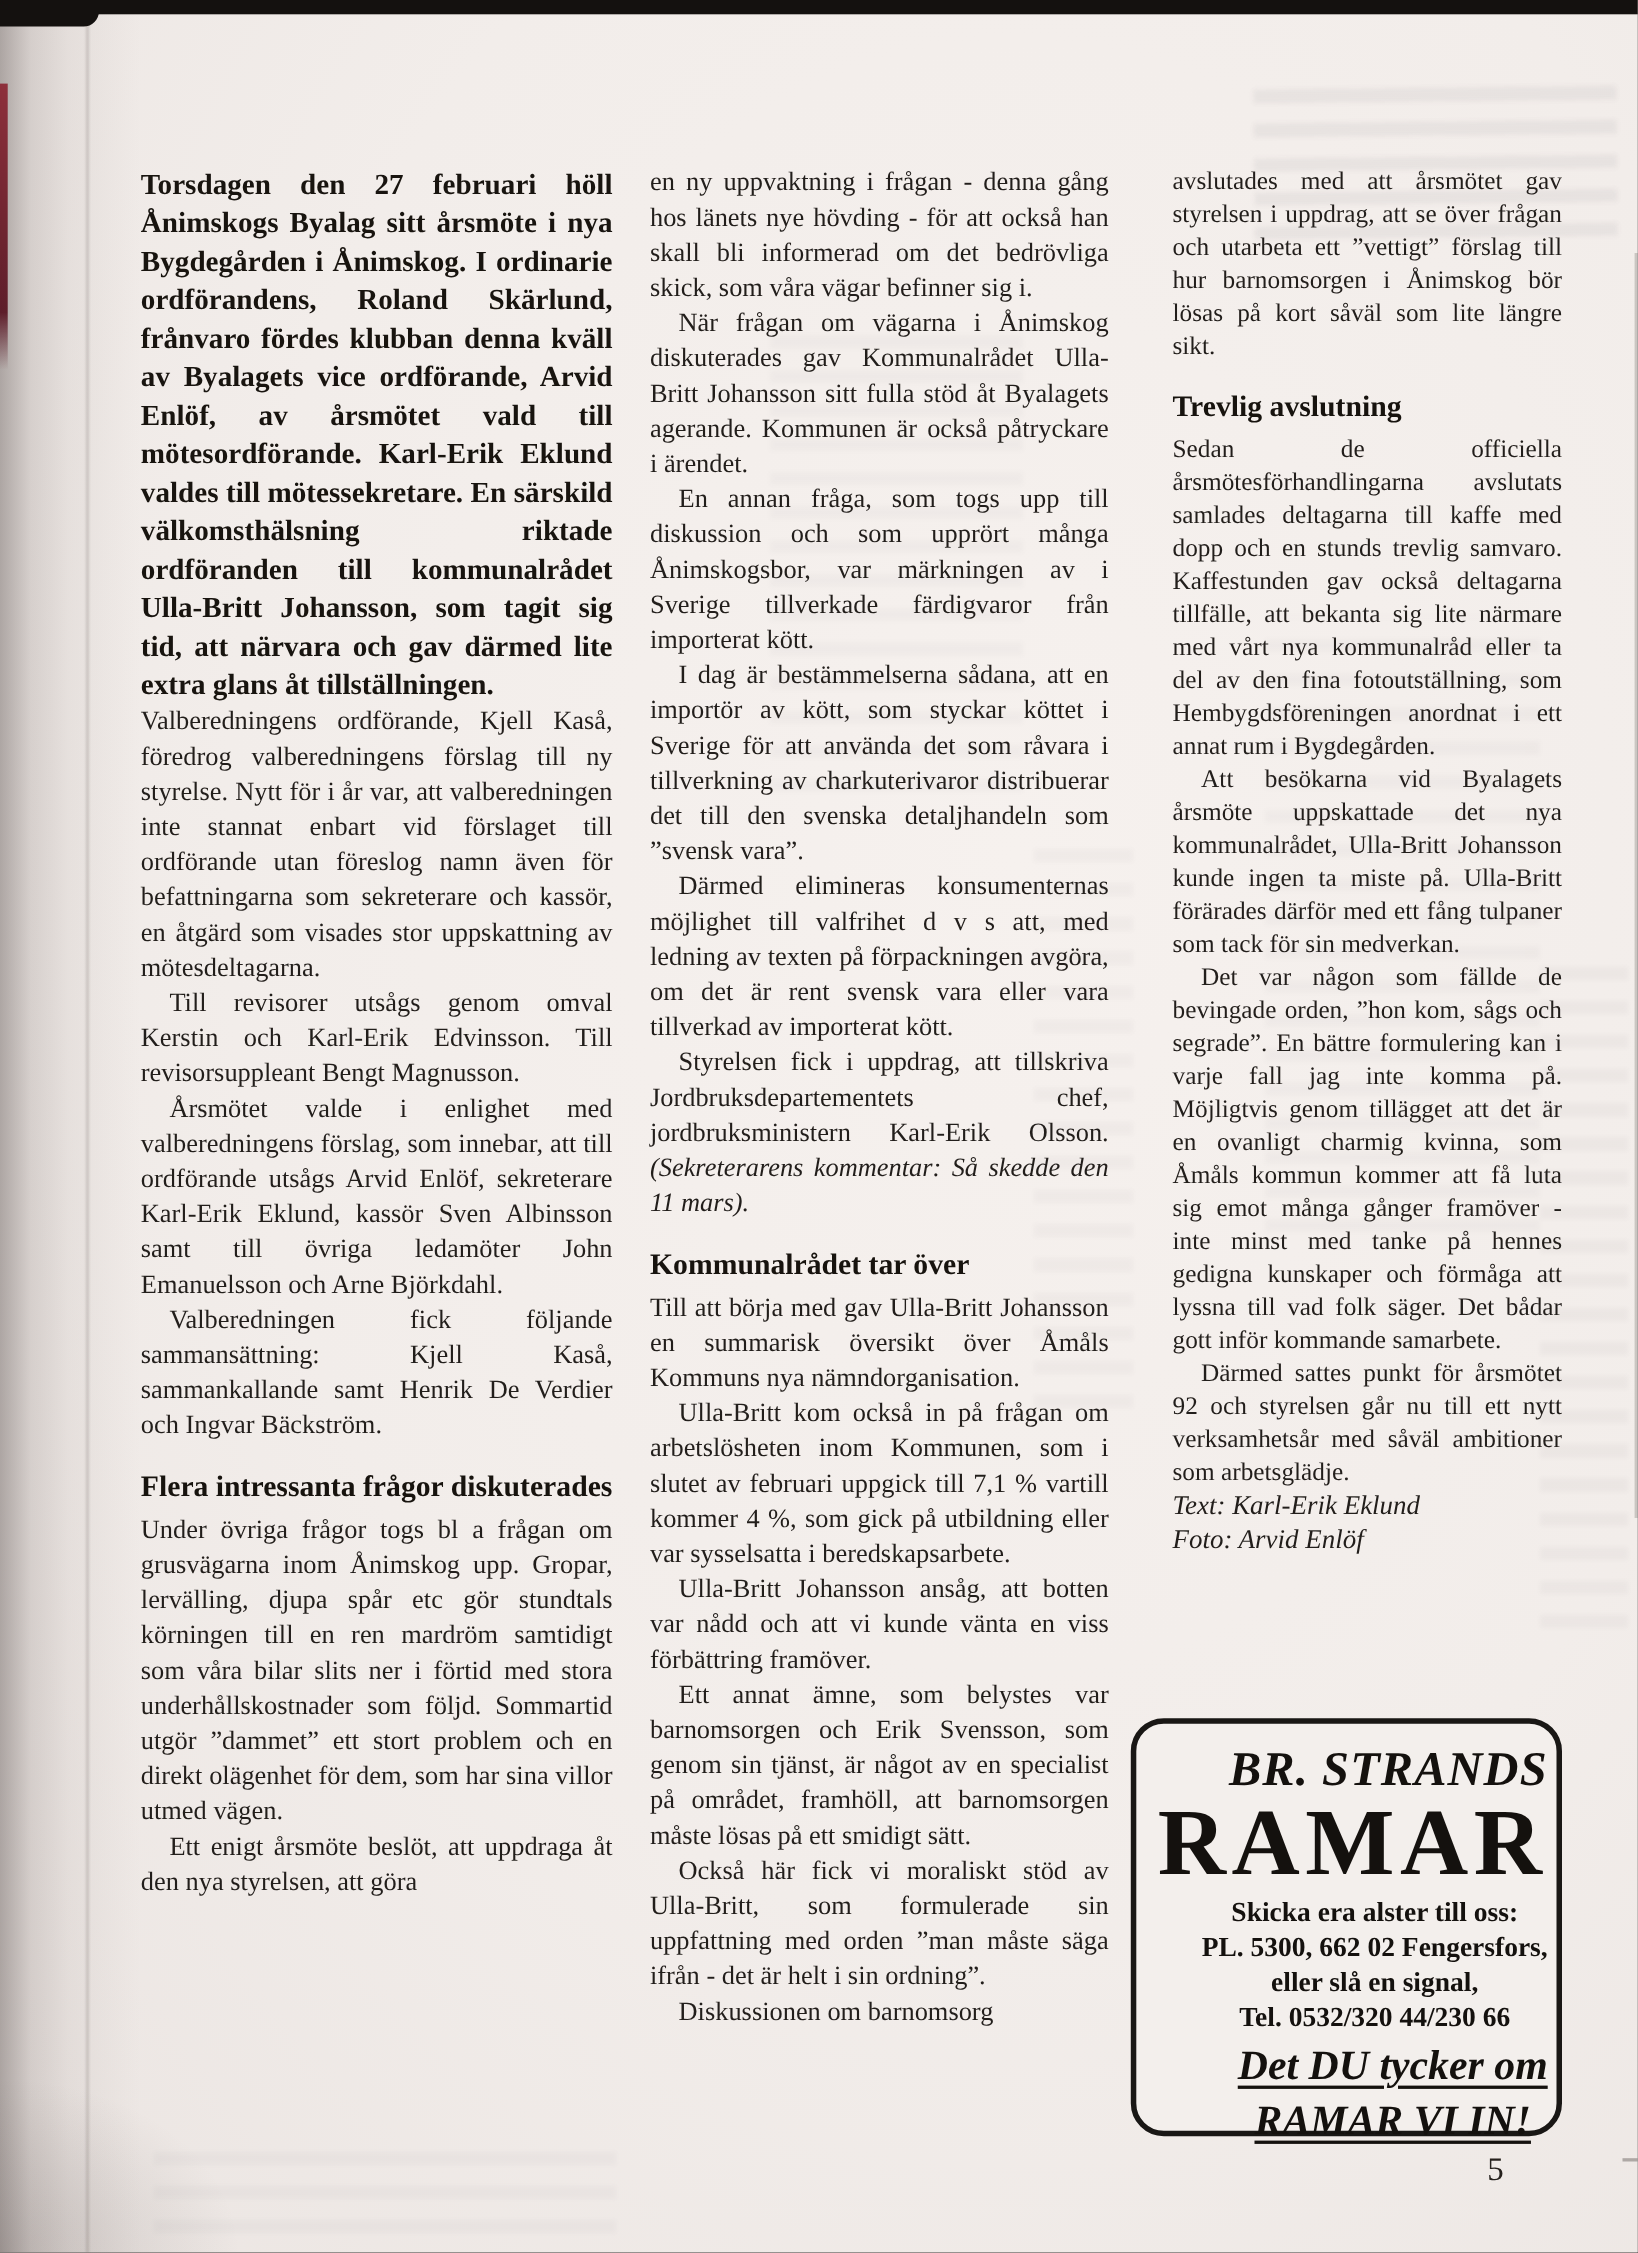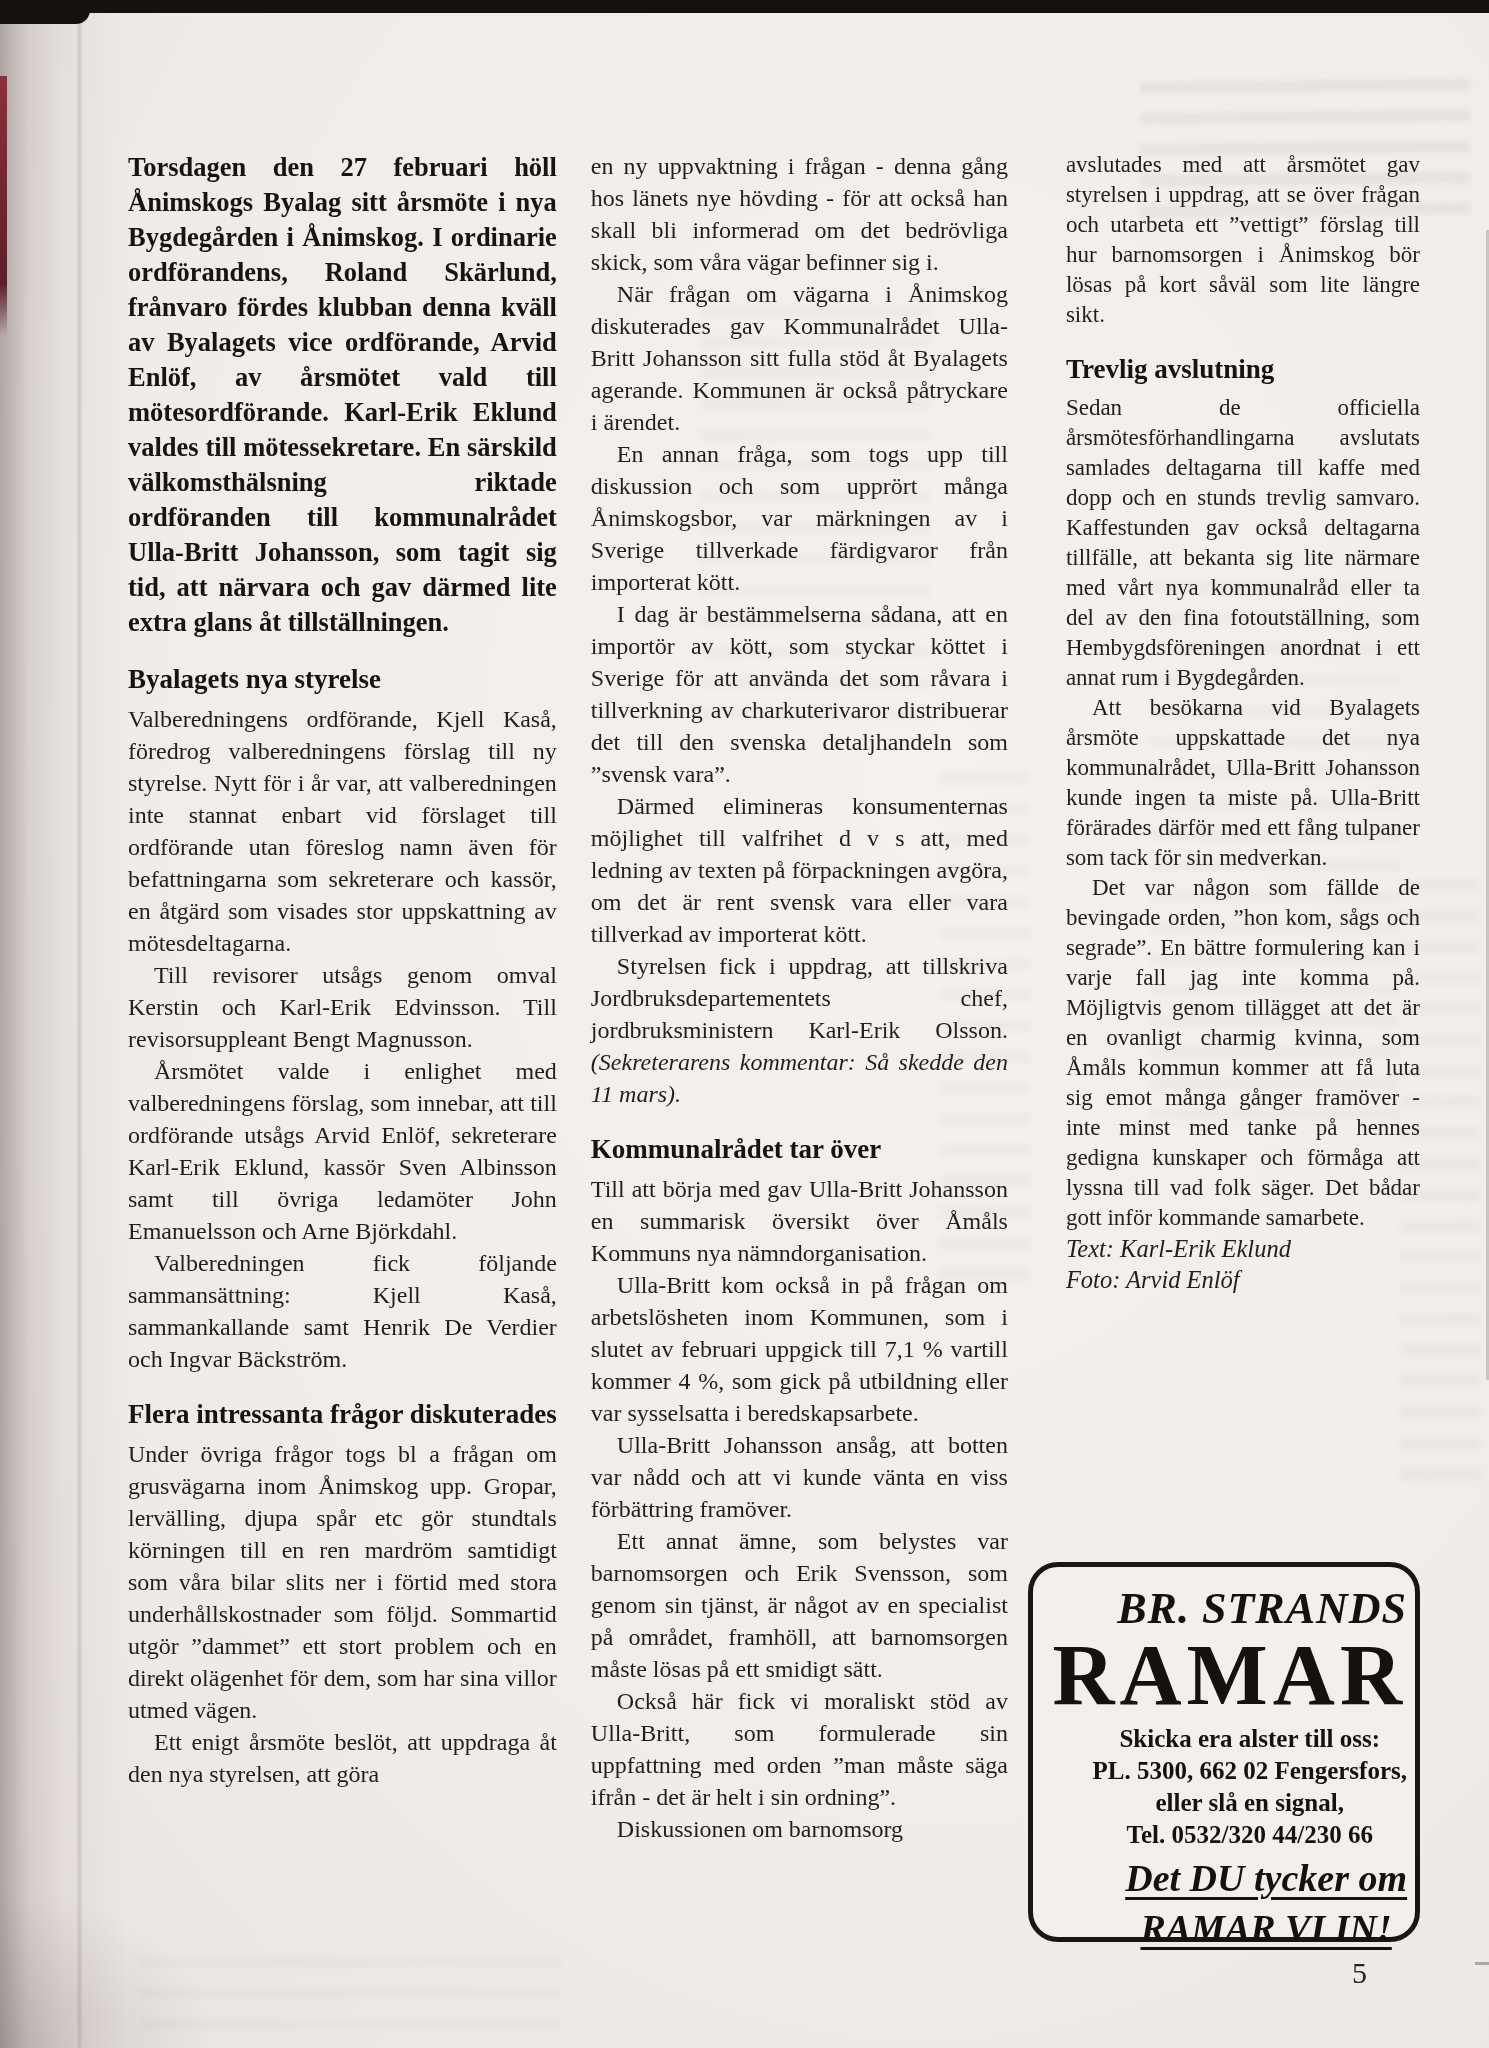--- a/index.html
+++ b/index.html
@@ -93,21 +93,20 @@
   <div class="edge-top"></div>
   <div class="edge-top-left"></div>
   <div class="edge-right"></div>
   <div class="corner-shade-bl"></div>
   <div class="edge-tick-br"></div>
 
 
   <div class="columns">
     <div class="col c1">
         <p class="lead">Torsdagen den 27 februari höll Ånimskogs Byalag sitt årsmöte i nya Bygdegården i Ånimskog. I ordinarie ordförandens, Roland Skärlund, frånvaro fördes klubban denna kväll av Byalagets vice ordförande, Arvid Enlöf, av årsmötet vald till mötesordförande. Karl-Erik Eklund valdes till mötessekretare. En särskild välkomsthälsning riktade ordföranden till kommunalrådet Ulla-Britt Johansson, som tagit sig tid, att närvara och gav därmed lite extra glans åt tillställningen.</p>
-        <h2 class="sec-heading">Byalagets nya styrelse</h2>
         <p class="body-para">Valberedningens ordförande, Kjell Kaså, föredrog valberedningens förslag till ny styrelse. Nytt för i år var, att valberedningen inte stannat enbart vid förslaget till ordförande utan föreslog namn även för befattningarna som sekreterare och kassör, en åtgärd som visades stor uppskattning av mötesdeltagarna.</p>
         <p class="body-para indent">Till revisorer utsågs genom omval Kerstin och Karl-Erik Edvinsson. Till revisorsuppleant Bengt Magnusson.</p>
         <p class="body-para indent">Årsmötet valde i enlighet med valberedningens förslag, som innebar, att till ordförande utsågs Arvid Enlöf, sekreterare Karl-Erik Eklund, kassör Sven Albinsson samt till övriga ledamöter John Emanuelsson och Arne Björkdahl.</p>
         <p class="body-para indent">Valberedningen fick följande sammansättning: Kjell Kaså, sammankallande samt Henrik De Verdier och Ingvar Bäckström.</p>
         <h2 class="sec-heading">Flera intressanta frågor diskuterades</h2>
         <p class="body-para">Under övriga frågor togs bl a frågan om grusvägarna inom Ånimskog upp. Gropar, lervälling, djupa spår etc gör stundtals körningen till en ren mardröm samtidigt som våra bilar slits ner i förtid med stora underhållskostnader som följd. Sommartid utgör ”dammet” ett stort problem och en direkt olägenhet för dem, som har sina villor utmed vägen.</p>
         <p class="body-para indent">Ett enigt årsmöte beslöt, att uppdraga åt den nya styrelsen, att göra</p>
       </div>
     <div class="col c2">
         <p class="body-para">en ny uppvaktning i frågan - denna gång hos länets nye hövding - för att också han skall bli informerad om det bedrövliga skick, som våra vägar befinner sig i.</p>
@@ -123,20 +122,21 @@
         <p class="body-para indent">Ett annat ämne, som belystes var barnomsorgen och Erik Svensson, som genom sin tjänst, är något av en specialist på området, framhöll, att barnomsorgen måste lösas på ett smidigt sätt.</p>
         <p class="body-para indent">Också här fick vi moraliskt stöd av Ulla-Britt, som formulerade sin uppfattning med orden ”man måste säga ifrån - det är helt i sin ordning”.</p>
         <p class="body-para indent">Diskussionen om barnomsorg</p>
       </div>
     <div class="col c3">
         <p class="body-para">avslutades med att årsmötet gav styrelsen i uppdrag, att se över frågan och utarbeta ett ”vettigt” förslag till hur barnomsorgen i Ånimskog bör lösas på kort såväl som lite längre sikt.</p>
         <h2 class="sec-heading">Trevlig avslutning</h2>
         <p class="body-para">Sedan de officiella årsmötesförhandlingarna avslutats samlades deltagarna till kaffe med dopp och en stunds trevlig samvaro. Kaffestunden gav också deltagarna tillfälle, att bekanta sig lite närmare med vårt nya kommunalråd eller ta del av den fina fotoutställning, som Hembygdsföreningen anordnat i ett annat rum i Bygdegården.</p>
         <p class="body-para indent">Att besökarna vid Byalagets årsmöte uppskattade det nya kommunalrådet, Ulla-Britt Johansson kunde ingen ta miste på. Ulla-Britt förärades därför med ett fång tulpaner som tack för sin medverkan.</p>
         <p class="body-para indent">Det var någon som fällde de bevingade orden, ”hon kom, sågs och segrade”. En bättre formulering kan i varje fall jag inte komma på. Möjligtvis genom tillägget att det är en ovanligt charmig kvinna, som Åmåls kommun kommer att få luta sig emot många gånger framöver - inte minst med tanke på hennes gedigna kunskaper och förmåga att lyssna till vad folk säger. Det bådar gott inför kommande samarbete.</p>
+        <p class="body-para indent">Därmed sattes punkt för årsmötet 92 och styrelsen går nu till ett nytt verksamhetsår med såväl ambitioner som arbetsglädje.</p>
         <p class="credit-line">Text: Karl-Erik Eklund</p>
         <p class="credit-line">Foto: Arvid Enlöf</p>
       </div>
   </div>
 
   <div class="ad">
     <div class="ad-brand">BR. STRANDS</div>
     <div class="ad-product">RAMAR</div>
     <div class="ad-address">
       <div class="ad-line">Skicka era alster till oss:</div>

